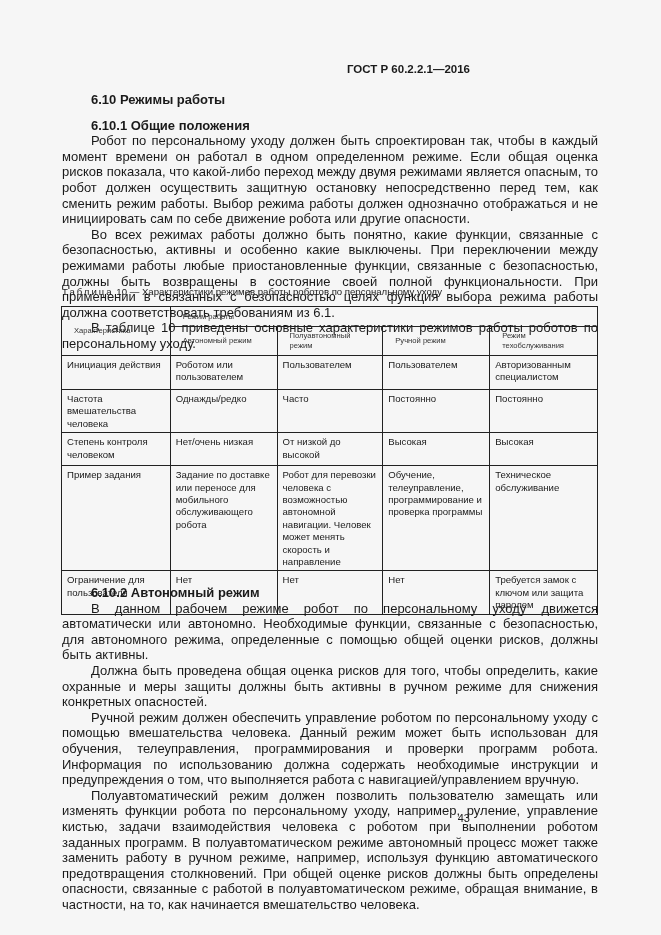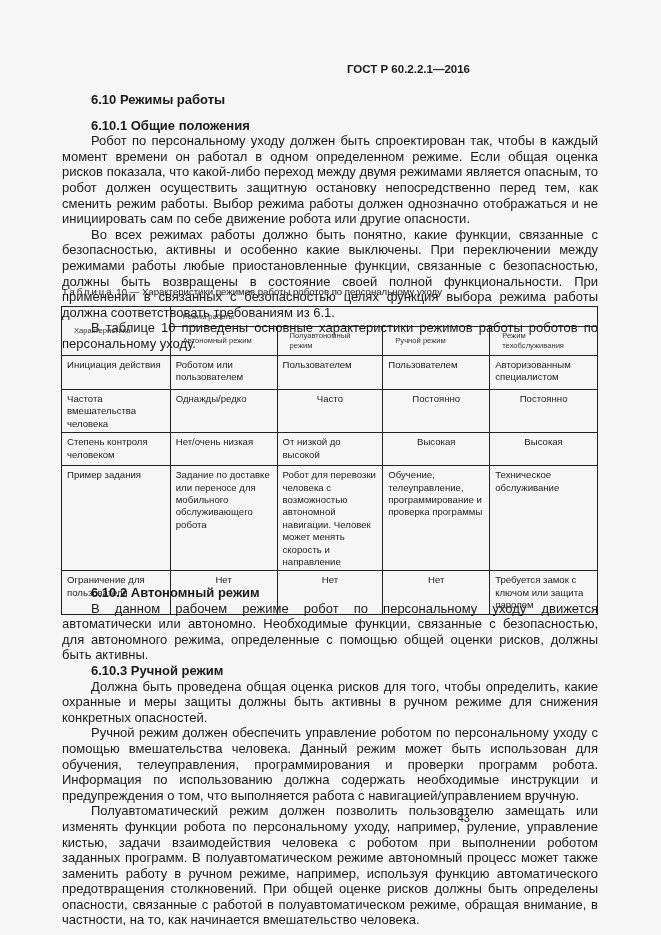--- a/index.html
+++ b/index.html
@@ -14,21 +14,21 @@
   .p { text-align: justify; text-indent: 29px; margin: 0; }
   .gap { height: 10px; }
   .caption { position: absolute; left: 62px; top: 286px; font-size: 9.6px; }
   .caption .sp { letter-spacing: 2px; }
   table.data {
     position: absolute; left: 61px; top: 306px; width: 537px;
     border-collapse: collapse; font-size: 9.6px; line-height: 12.4px;
   }
   table.data td, table.data th { border: 1px solid #222; vertical-align: top; padding: 3px 5px 2px 5px; font-weight: normal; }
   table.data th { text-align: left; vertical-align: middle; font-size: 7.6px; color: #333; line-height: 10px; padding: 4px 12px; }
-  .c { text-align: center; }
+  .c { text-align: left; }
   .page-num { position: absolute; right: 63px; top: 812px; font-size: 11px; }
 </style>
 </head>
 <body>
 
 <div class="page">
 
   <div class="doc-code">ГОСТ Р 60.2.2.1—2016</div>
 
   <div class="body-text" style="top:92px;">
@@ -98,20 +98,19 @@
       <td class="c">Нет</td>
       <td class="c">Нет</td>
       <td>Требуется замок с ключом или защита паролем</td>
     </tr>
   </tbody>
     </table>
 
   <div class="body-text" style="top:585px;">
     <p class="h">6.10.2 Автономный режим</p>
     <p class="p">В данном рабочем режиме робот по персональному уходу движется автоматически или автономно. Необходимые функции, связанные с безопасностью, для автономного режима, определенные с помощью общей оценки рисков, должны быть активны.</p>
-    <p class="h">6.10.3 Ручной режим</p>
     <p class="p">Должна быть проведена общая оценка рисков для того, чтобы определить, какие охранные и меры защиты должны быть активны в ручном режиме для снижения конкретных опасностей.</p>
     <p class="p">Ручной режим должен обеспечить управление роботом по персональному уходу с помощью вмешательства человека. Данный режим может быть использован для обучения, телеуправления, программирования и проверки программ робота. Информация по использованию должна содержать необходимые инструкции и предупреждения о том, что выполняется работа с навигацией/управлением вручную.</p>
     <p class="p">Полуавтоматический режим должен позволить пользователю замещать или изменять функции робота по персональному уходу, например, руление, управление кистью, задачи взаимодействия человека с роботом при выполнении роботом заданных программ. В полуавтоматическом режиме автономный процесс может также заменить работу в ручном режиме, например, используя функцию автоматического предотвращения столкновений. При общей оценке рисков должны быть определены опасности, связанные с работой в полуавтоматическом режиме, обращая внимание, в частности, на то, как начинается вмешательство человека.</p>
   </div>
 
   <div class="page-num">43</div>
 </div>
 
 </body></html>

